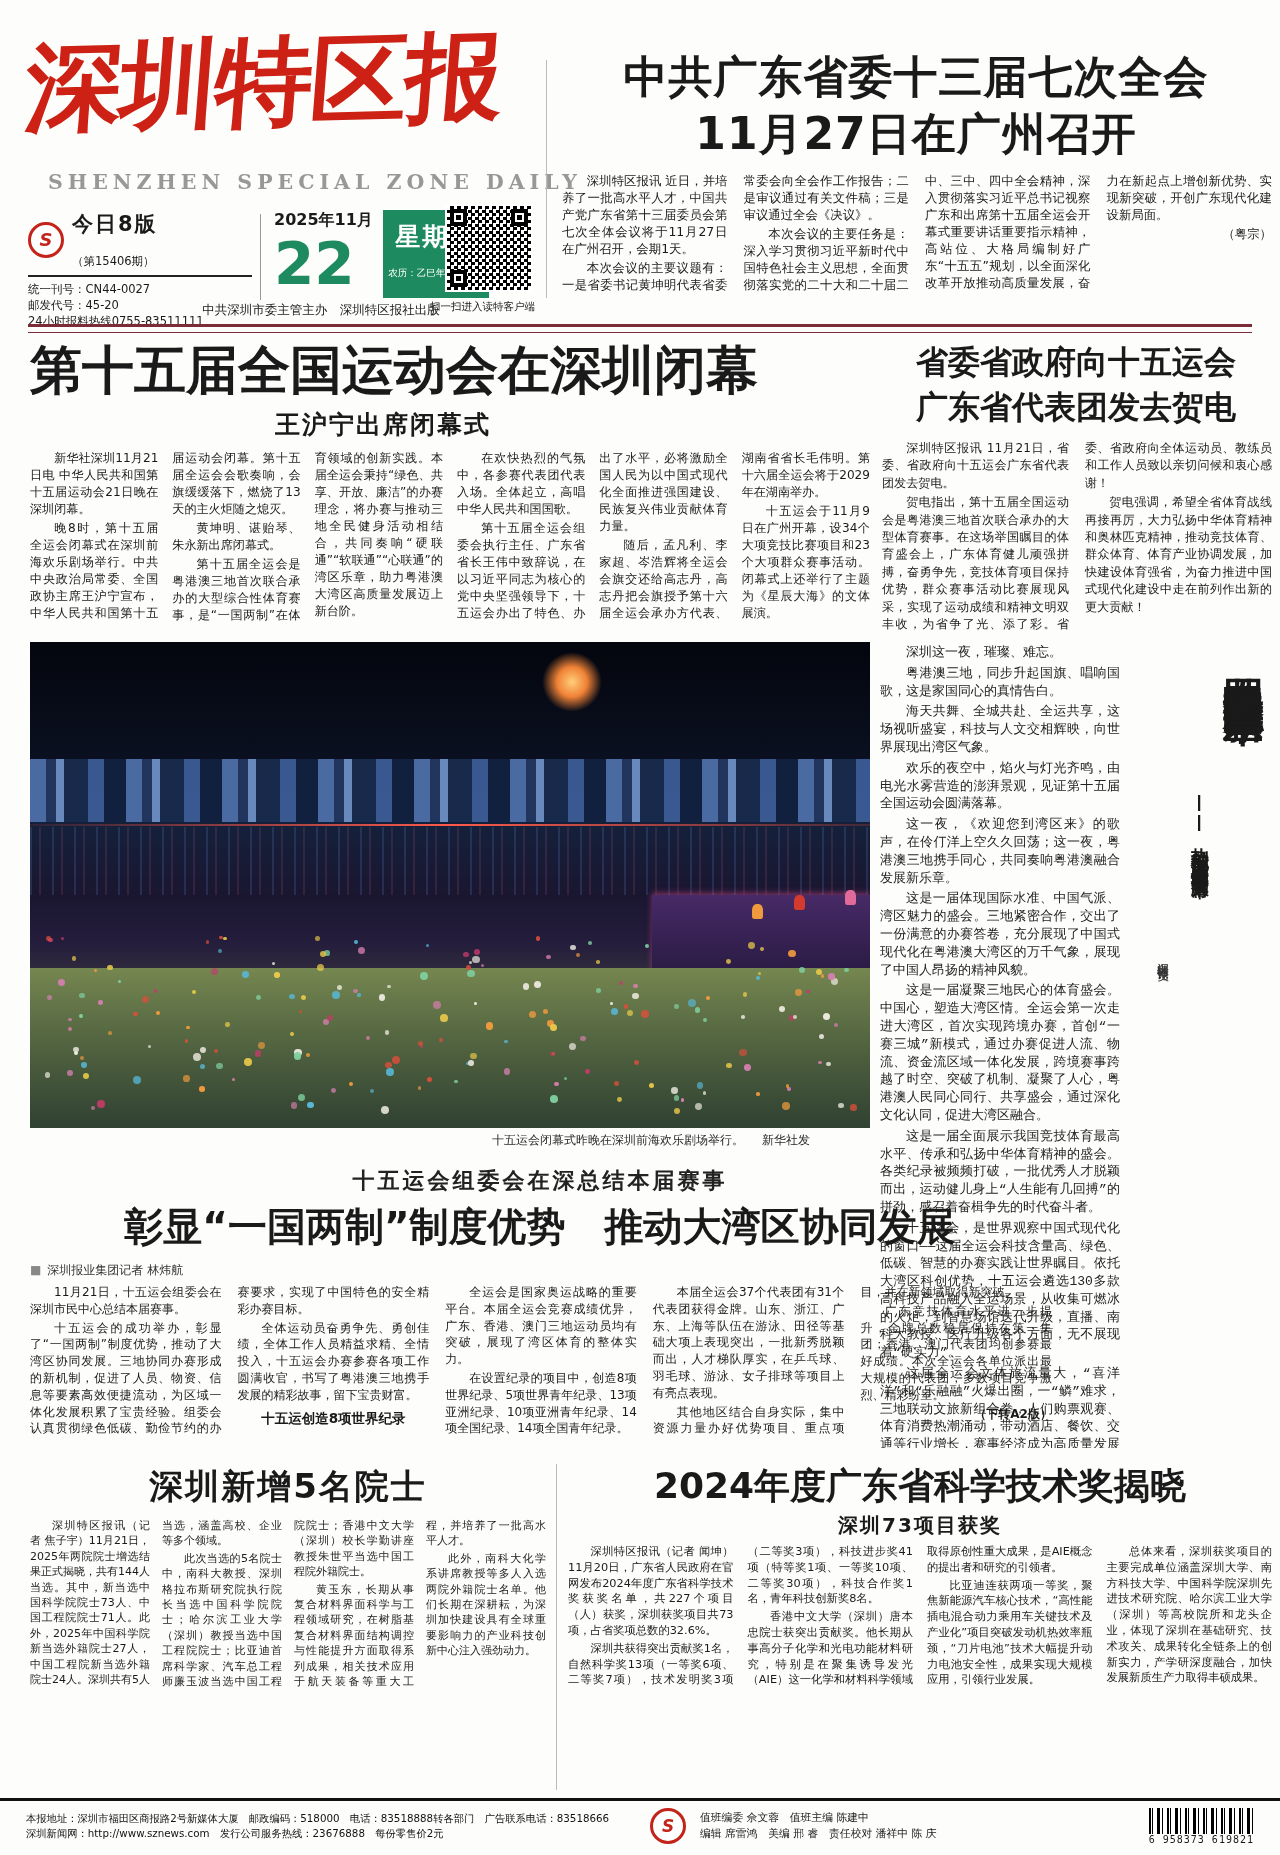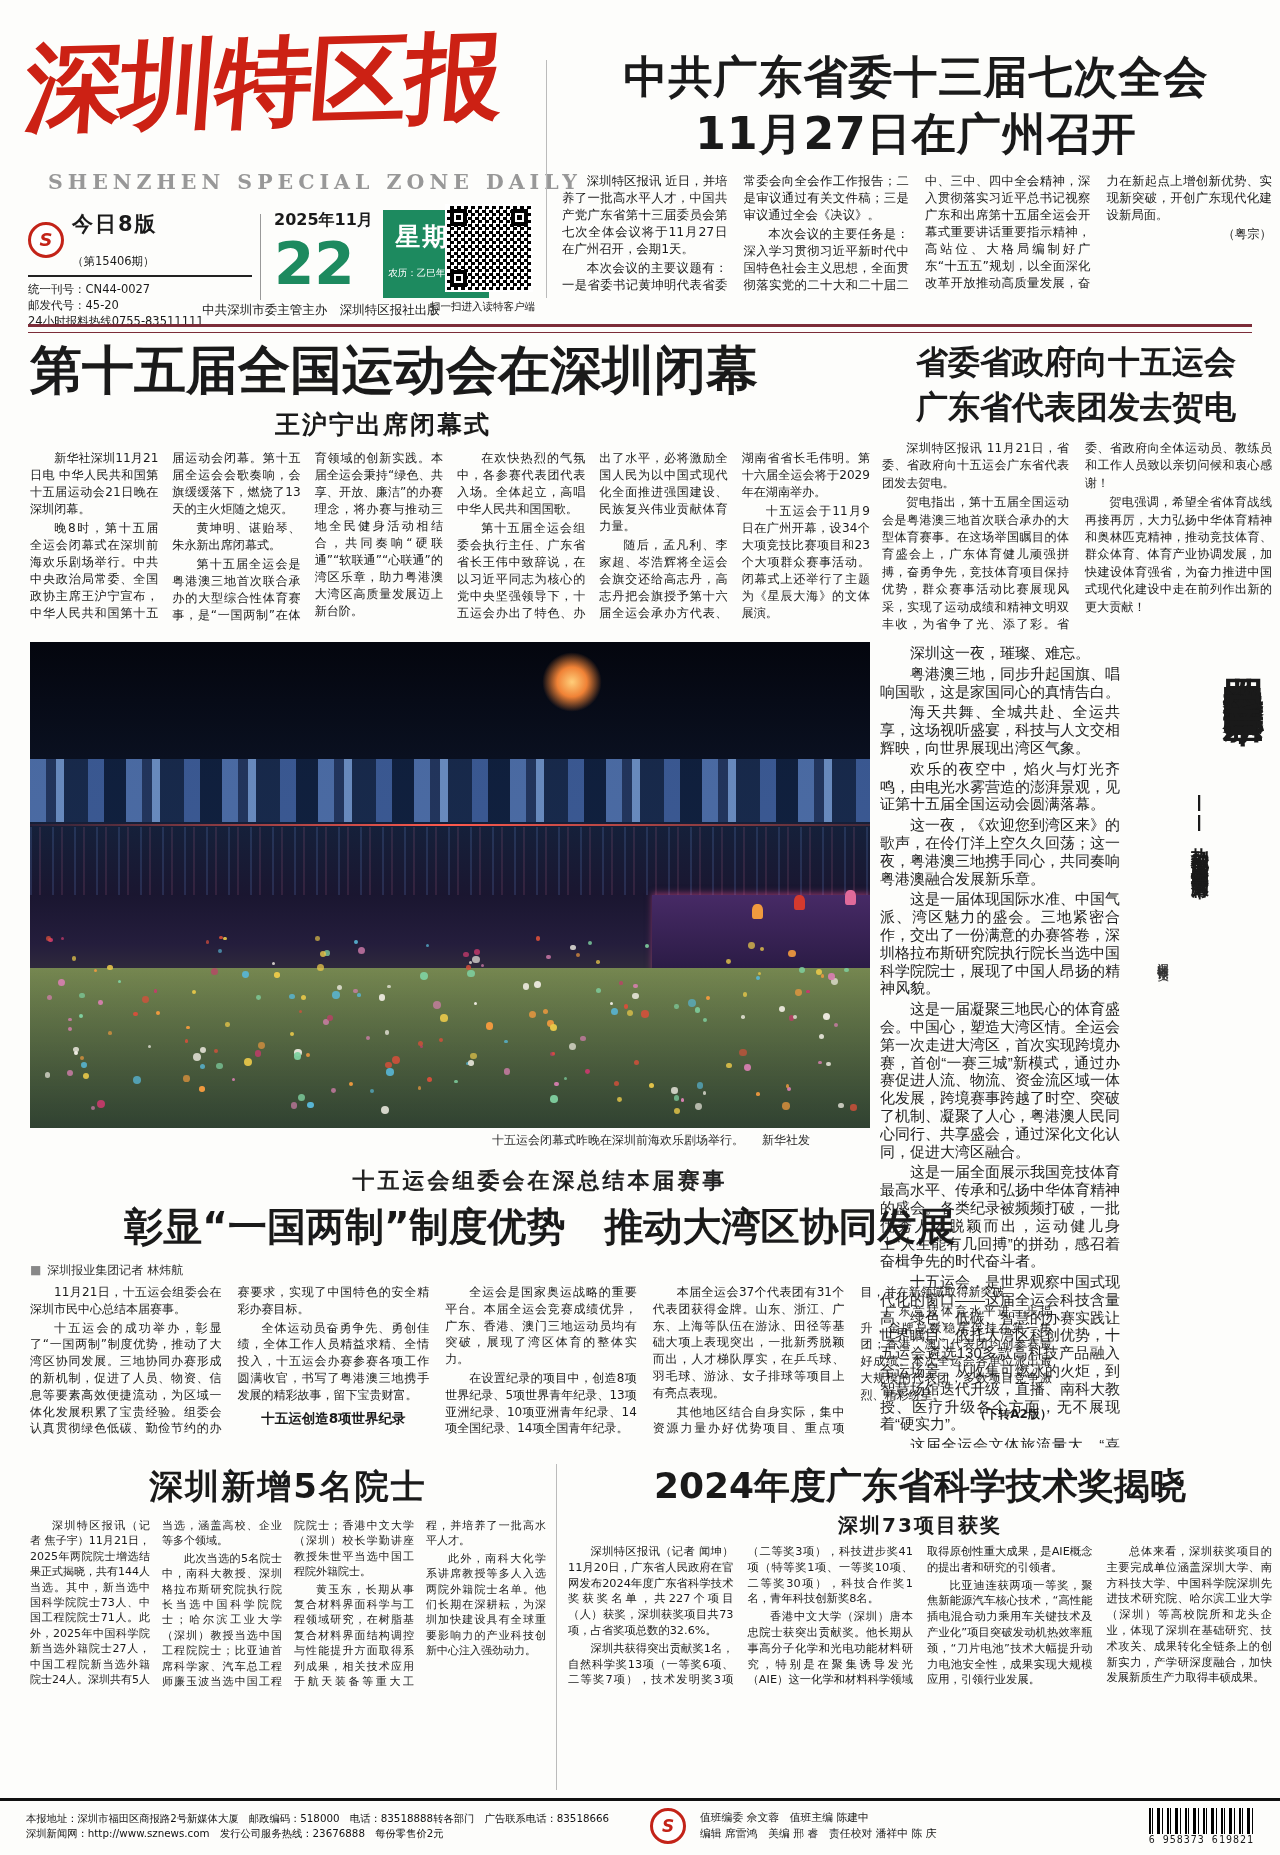--- a/index.html
+++ b/index.html
@@ -61,22 +61,22 @@
   .reflect{position:absolute;left:0;top:38%;width:100%;height:14%;opacity:.5;
       background:repeating-linear-gradient(90deg,rgba(110,150,230,.35) 0 2px,rgba(0,0,0,0) 2px 9px,rgba(230,120,160,.25) 9px 11px,rgba(0,0,0,0) 11px 22px);}
   .stagep{position:absolute;right:0;top:52%;width:26%;height:16%;
       background:linear-gradient(180deg,#472a66,#2a1b44);box-shadow:0 -2px 6px rgba(228,80,150,.5);}
   .floor{position:absolute;left:0;bottom:0;width:100%;height:33%;
       background:linear-gradient(180deg,rgba(150,170,90,.45),rgba(50,70,50,.65)),linear-gradient(180deg,#5a6a48,#2c3a30);}
   .dot{position:absolute;border-radius:50%;}
   .caption{left:30px;top:1132px;width:840px;text-align:right;font-size:12px;color:#2a2a2a;padding-right:60px;box-sizing:border-box;}
   .cap-src{margin-left:18px;}
   
-  .commentary{left:880px;top:644px;width:240px;height:804px;font-family:Liberation Sans, sans-serif;
-              font-size:15px;line-height:17.8px;color:#222;overflow:hidden;}
+  .commentary{left:880px;top:644px;width:240px;height:804px;font-family:Liberation Mono, monospace;
+              font-size:13px;line-height:17.8px;color:#222;overflow:hidden;}
   .commentary p{margin-bottom:3px;}
   .rail{left:1128px;top:644px;width:146px;height:640px;}
   .rail-title{position:absolute;right:2px;top:0;writing-mode:vertical-rl;font-size:41px;font-weight:bold;
               letter-spacing:2px;height:620px;}
   .rail-sub{position:absolute;right:62px;top:150px;writing-mode:vertical-rl;font-size:18px;font-weight:bold;
             letter-spacing:2px;height:470px;}
   .rail-byline{position:absolute;right:104px;top:310px;writing-mode:vertical-rl;font-size:11.5px;color:#333;letter-spacing:1px;}
   
   .kicker{left:30px;top:1166px;width:1020px;text-align:center;font-size:22px;letter-spacing:3px;font-weight:bold;color:#222;}
   .sum-hl{left:30px;top:1200px;width:1020px;text-align:center;font-size:39px;font-weight:bold;white-space:nowrap;}
@@ -391,21 +391,21 @@
   <div class="abs caption">
     <span>十五运会闭幕式昨晚在深圳前海欢乐剧场举行。</span><span class="cap-src">新华社发</span>
   </div>
 
   <div class="abs commentary">
     <p>深圳这一夜，璀璨、难忘。</p>
     <p>粤港澳三地，同步升起国旗、唱响国歌，这是家国同心的真情告白。</p>
     <p>海天共舞、全城共赴、全运共享，这场视听盛宴，科技与人文交相辉映，向世界展现出湾区气象。</p>
     <p>欢乐的夜空中，焰火与灯光齐鸣，由电光水雾营造的澎湃景观，见证第十五届全国运动会圆满落幕。</p>
     <p>这一夜，《欢迎您到湾区来》的歌声，在伶仃洋上空久久回荡；这一夜，粤港澳三地携手同心，共同奏响粤港澳融合发展新乐章。</p>
-    <p>这是一届体现国际水准、中国气派、湾区魅力的盛会。三地紧密合作，交出了一份满意的办赛答卷，深圳格拉布斯研究院执行院长当选中国科学院院士，展现了中国人昂扬的精神风貌。</p>
+    <p>这是一届体现国际水准、中国气派、湾区魅力的盛会。三地紧密合作，交出了一份满意的办赛答卷，充分展现了中国式现代化在粤港澳大湾区的万千气象，展现了中国人昂扬的精神风貌。</p>
     <p>这是一届凝聚三地民心的体育盛会。中国心，塑造大湾区情。全运会第一次走进大湾区，首次实现跨境办赛，首创“一赛三城”新模式，通过办赛促进人流、物流、资金流区域一体化发展，跨境赛事跨越了时空、突破了机制、凝聚了人心，粤港澳人民同心同行、共享盛会，通过深化文化认同，促进大湾区融合。</p>
     <p>这是一届全面展示我国竞技体育最高水平、传承和弘扬中华体育精神的盛会。各类纪录被频频打破，一批优秀人才脱颖而出，运动健儿身上“人生能有几回搏”的拼劲，感召着奋楫争先的时代奋斗者。</p>
     <p>十五运会，是世界观察中国式现代化的窗口——这届全运会科技含量高、绿色、低碳、智慧的办赛实践让世界瞩目。依托大湾区科创优势，十五运会遴选130多款高科技产品融入全运场景，从收集可燃冰的火炬，到智慧场馆迭代升级，直播、南科大教授、医疗升级各个方面，无不展现着“硬实力”。</p>
     <p>这届全运会文体旅流量大，“喜洋洋”和“乐融融”火爆出圈，一“鳞”难求，三地联动文旅新组合拳，人们购票观赛、体育消费热潮涌动，带动酒店、餐饮、交通等行业增长，赛事经济成为高质量发展新引擎。</p>
     <p>盛会的帷幕徐徐落下，粤港澳大湾区融合发展的新乐章已然奏响。让我们乘势而上，把全运遗产转化为发展动能，使粤港澳大湾区成为高质量发展重要动力源，共启新程、再谱新篇！</p>
   </div>
   <div class="abs rail">
     <div class="rail-title">共同奏响粤港澳融合发展新乐章</div>
     <div class="rail-sub">——热烈祝贺第十五届全国运动会圆满落幕</div>
     <div class="rail-byline">深圳特区报评论员</div>

